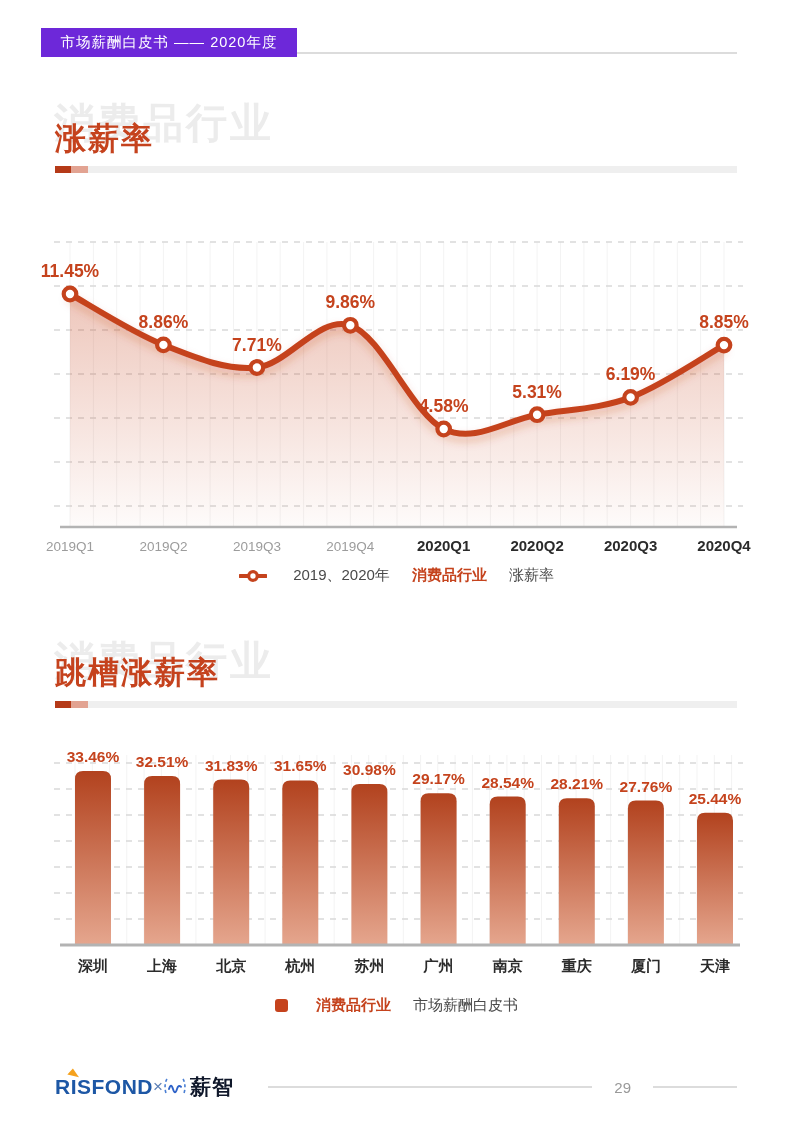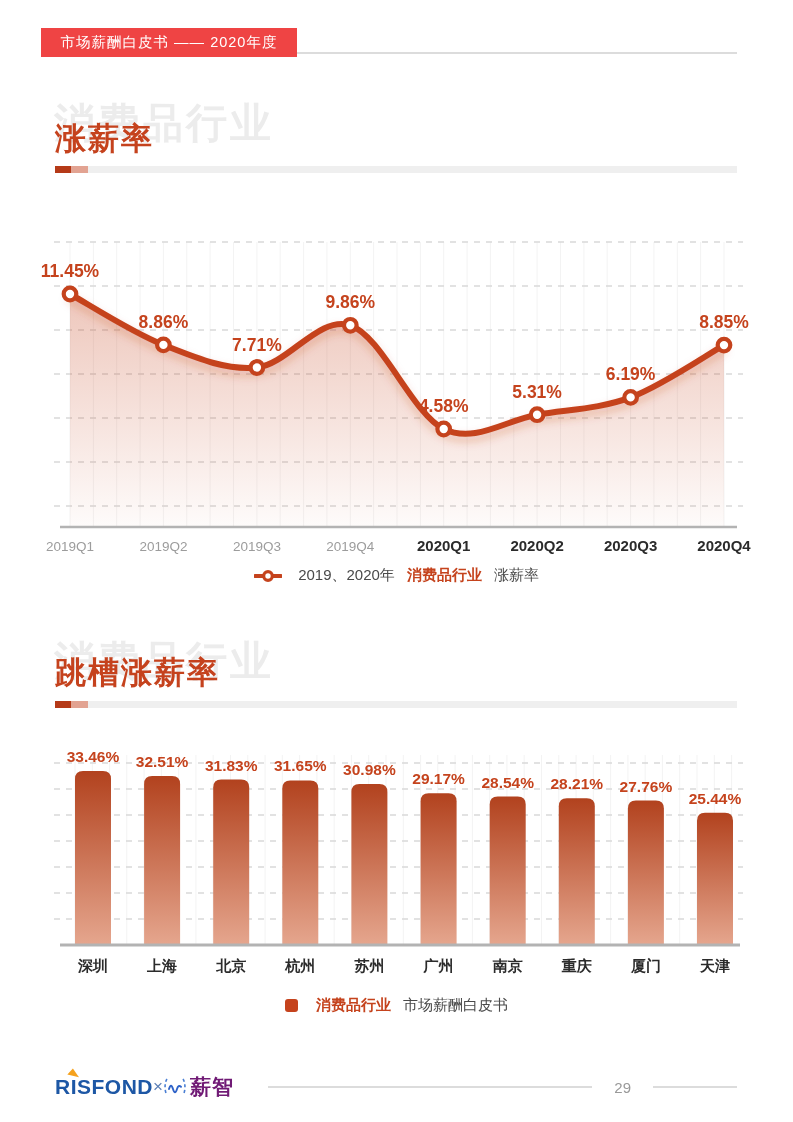--- a/index.html
+++ b/index.html
@@ -1,21 +1,21 @@
 <!DOCTYPE html>
 <html><head>
 <meta charset="utf-8">
 <style>
   html,body{margin:0;padding:0;background:#fff;}
   *{box-sizing:border-box;}
   body, svg text{font-family:"Liberation Sans","DejaVu Sans",sans-serif;}
   .page{position:relative;width:793px;height:1122px;background:#ffffff;overflow:hidden;}
 
   
-  .header-box{position:absolute;left:41px;top:28px;width:256px;height:29px;background:#ef4444;
+  .header-box{position:absolute;left:41px;top:28px;width:256px;height:29px;background:#6d28d9;
     color:#ffffff;font-size:14.5px;display:flex;align-items:center;justify-content:center;letter-spacing:1px;}
   .header-line{position:absolute;left:297px;top:52px;width:440px;height:2px;background:#dcdcdc;}
 
   
   .watermark{position:absolute;left:54px;font-size:41px;font-weight:bold;color:#ececec;letter-spacing:3px;white-space:nowrap;}
   .wm1{top:96px;}
   .wm2{top:634px;}
   .sec-title{position:absolute;left:55px;margin:0;font-size:31px;font-weight:bold;color:#c5421d;letter-spacing:2px;white-space:nowrap;}
   .t1{top:118px;}
   .t2{top:652px;}
@@ -25,37 +25,37 @@
   .seg-dark{width:16px;background:#b53a18;}
   .seg-light{width:17px;background:#e2a392;}
   .seg-gray{flex:1;background:#efefef;}
 
   
   .chart-svg{position:absolute;overflow:visible;}
   #line-chart{left:40px;top:230px;}
   #bar-chart{left:40px;top:735px;}
 
   
-  .legend{position:absolute;left:0;width:793px;display:flex;align-items:center;justify-content:center;gap:12px;
+  .legend{position:absolute;left:0;width:793px;display:flex;align-items:center;justify-content:center;gap:22px;
     font-size:15px;color:#4a4a4a;white-space:nowrap;}
   .legend .hl{color:#c5431d;font-weight:bold;}
   .legend1{top:566px;}
   .legend2{top:996px;}
   .legend-line-icon{display:inline-flex;align-items:center;margin-right:4px;}
   .legend-square-icon{display:inline-block;width:13px;height:13px;border-radius:3px;background:#c5431d;margin-right:6px;}
 
   
   .footer{position:absolute;left:55px;right:56px;top:1072px;height:30px;display:flex;align-items:center;}
   .brands{display:flex;align-items:center;gap:0;}
   .risfond{position:relative;font-size:21px;font-weight:800;color:#1d57a5;letter-spacing:0.5px;}
   .risfond-accent{position:absolute;left:13px;top:-6px;width:0;height:0;
     border-left:4px solid transparent;border-right:8px solid transparent;border-bottom:7px solid #f5a11c;transform:rotate(14deg);}
   .brand-x{font-size:17px;color:#5c7fb6;}
   .xinzhi{display:flex;align-items:center;gap:3px;}
-  .xinzhi-text{font-size:21px;font-weight:bold;color:#701a75;letter-spacing:1px;}
+  .xinzhi-text{font-size:21px;font-weight:bold;color:#0f172a;letter-spacing:1px;}
   .pager{flex:1;display:flex;align-items:center;margin-left:34px;}
   .rule{height:2px;background:#dcdcdc;}
   .rule-long{flex:1;}
   .rule-short{width:84px;}
   .pagenum{font-size:15px;color:#999;margin:0 22px;}
 </style>
 </head>
 <body>
 
 <div class="page">

